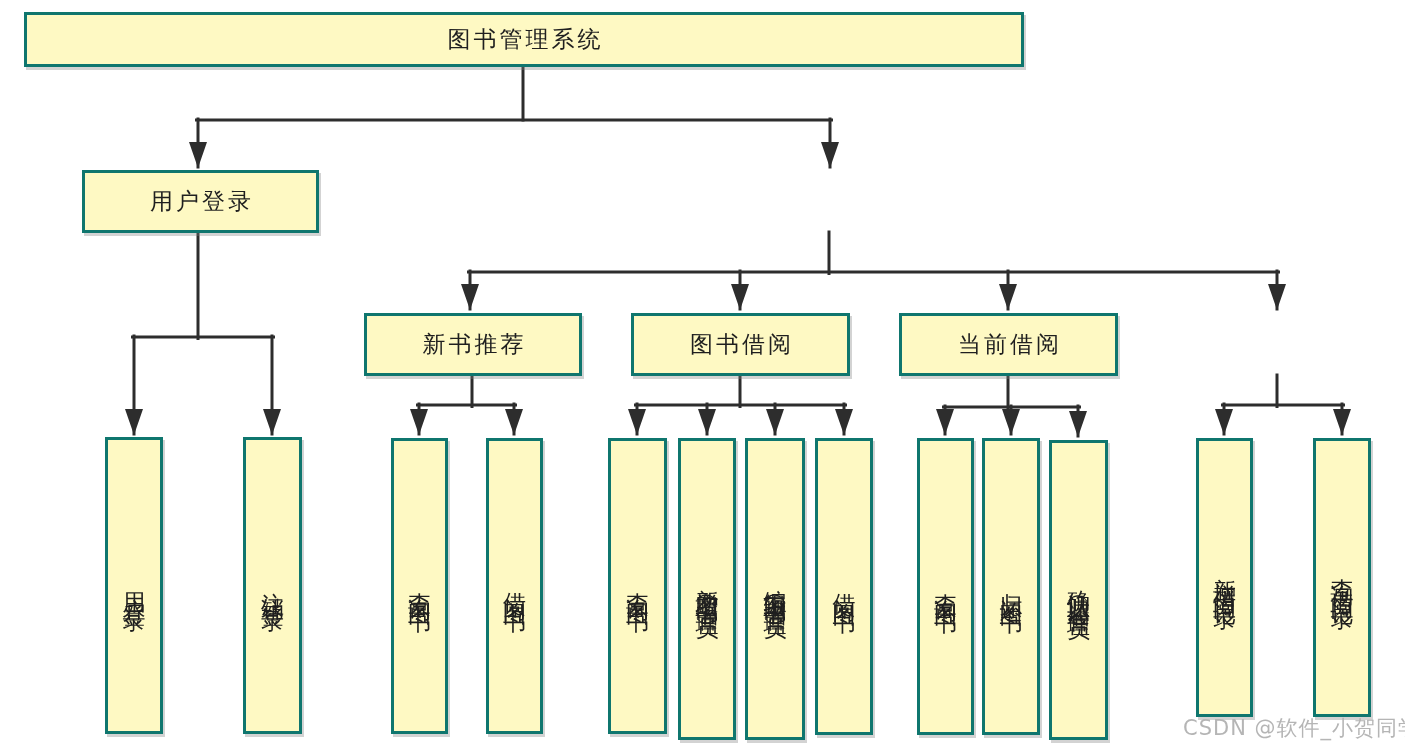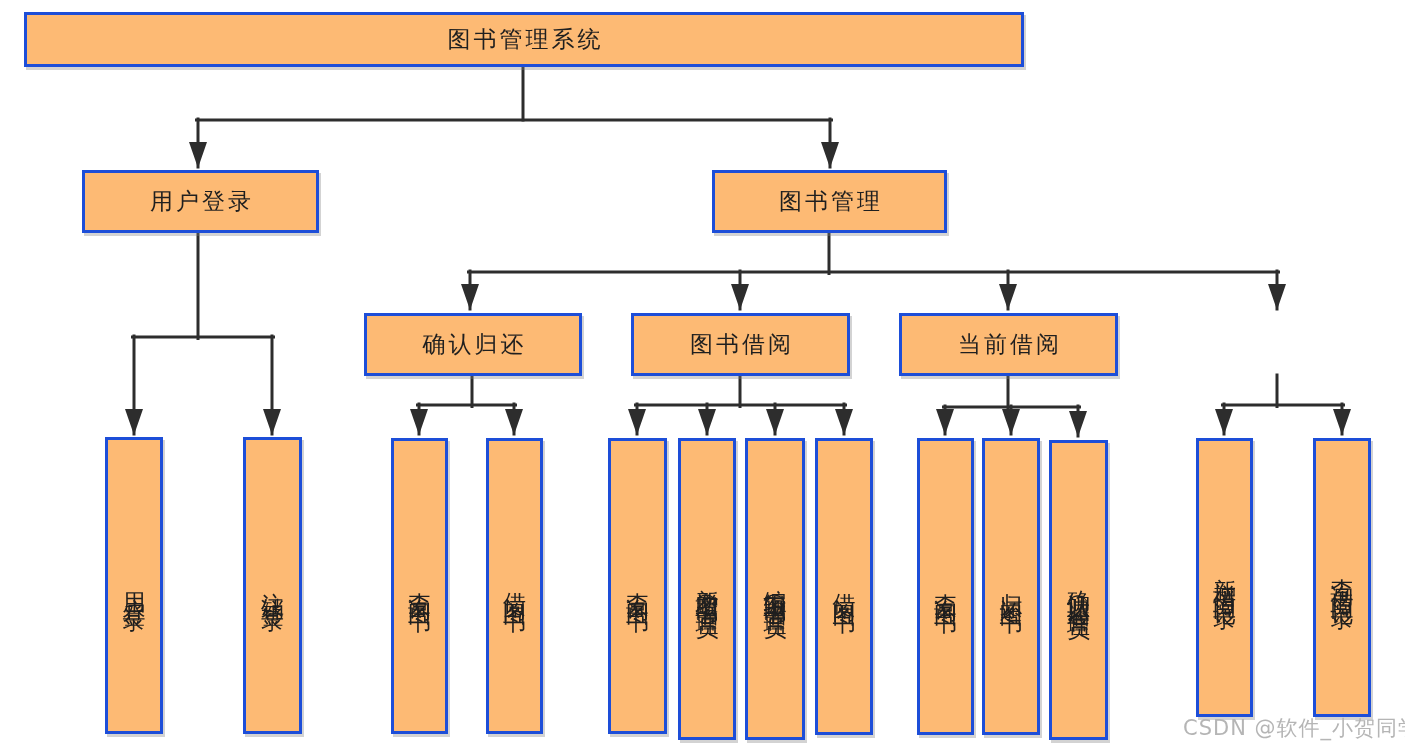--- a/index.html
+++ b/index.html
@@ -7,22 +7,22 @@
     position:relative;
     width:1405px;height:747px;
     background:#ffffff;
     font-family:"DejaVu Sans","Liberation Sans",sans-serif;
     overflow:hidden;
   }
   svg.wires{position:absolute;left:0;top:0;z-index:1;}
   .box{
     position:absolute;z-index:2;
     box-sizing:border-box;
-    background:#fdba74;
-    border:3px solid #1d4ed8;
+    background:#fef9c3;
+    border:3px solid #0f766e;
     display:flex;align-items:center;justify-content:center;
     color:#1f1f1f;
     box-shadow:2px 3px 0 rgba(130,130,130,0.35);
   }
   .h{font-size:23px;letter-spacing:3px;text-indent:3px;white-space:nowrap;}
   .v{
     writing-mode:vertical-rl;text-orientation:mixed;
     font-size:23px;letter-spacing:6px;line-height:1;
   }
   .v.long{letter-spacing:4px;}
@@ -108,23 +108,22 @@
       <line x1="1277" y1="375" x2="1277" y2="406.5"></line>
       <line x1="1222.5" y1="405" x2="1343.5" y2="405"></line>
       <line marker-end="url(#arrow)" x1="1224" y1="404" x2="1224" y2="434"></line>
       <line marker-end="url(#arrow)" x1="1342" y1="404" x2="1342" y2="434"></line>
     </g>
   </svg>
 
   <div class="box h n-root">图书管理系统</div>
 
   <div class="box h n-userlogin">用户登录</div>
-  <div class="box h n-bookmgmt">图书管理</div>
 
-  <div class="box h n-newbook">确认归还</div>
+  <div class="box h n-newbook">新书推荐</div>
   <div class="box h n-borrowing">图书借阅</div>
   <div class="box h n-current">当前借阅</div>
 
   <div class="box v n-v-userlogin">用户登录</div>
   <div class="box v n-v-logout">注销登录</div>
 
   <div class="box v n-v-query1">查询图书</div>
   <div class="box v n-v-borrow1">借阅图书</div>
 
   <div class="box v n-v-query2">查询图书</div>

